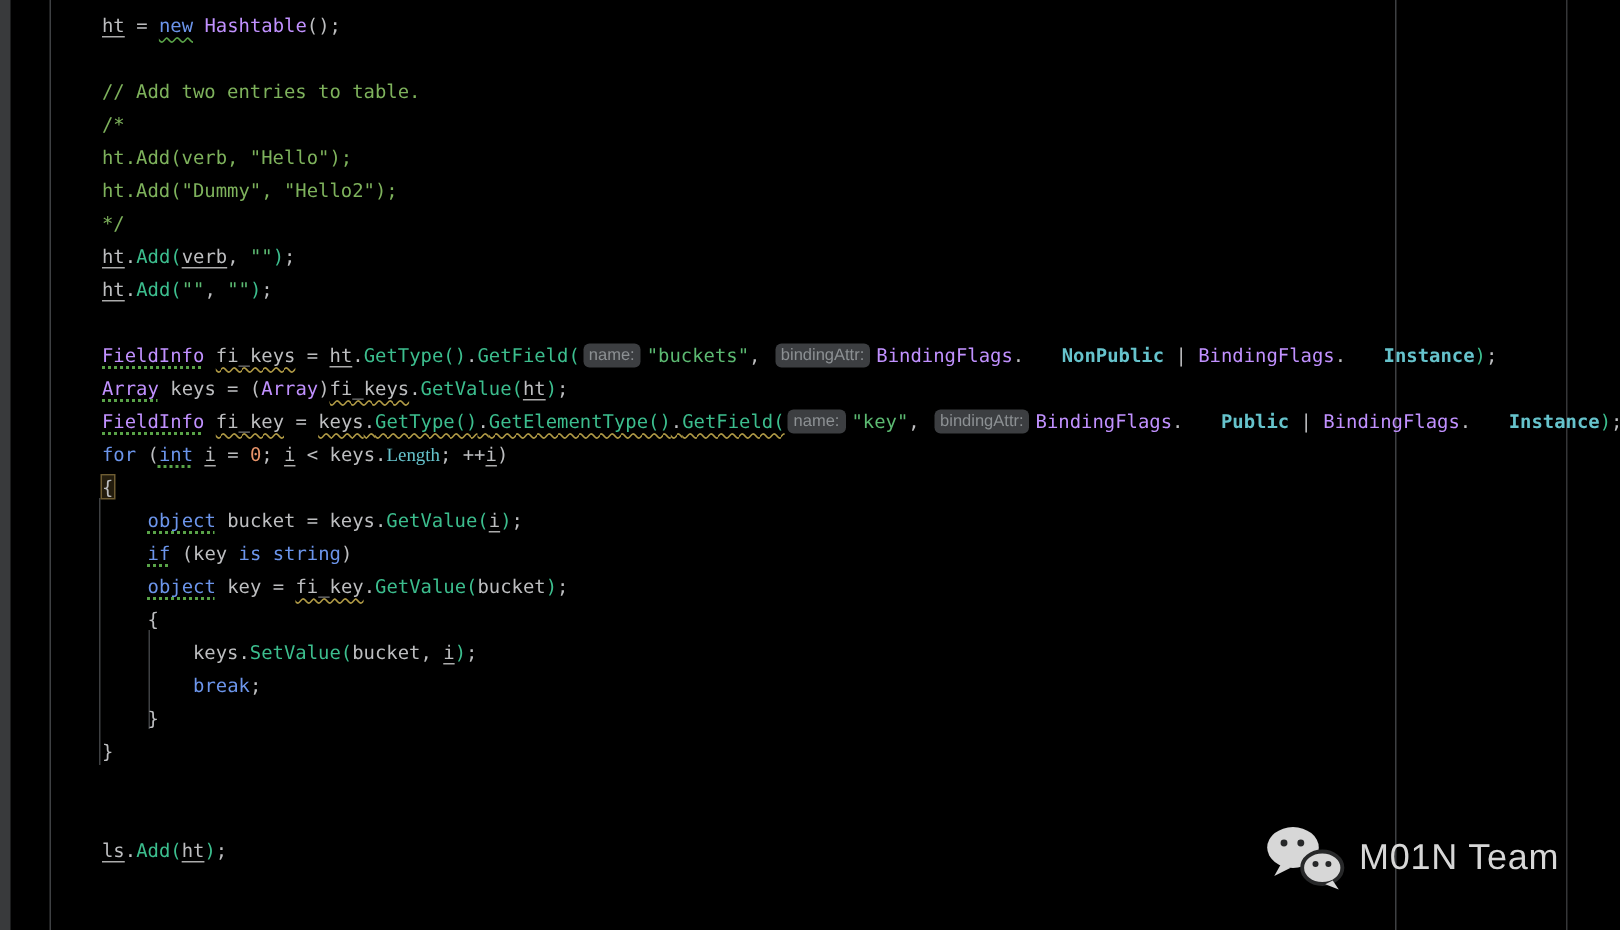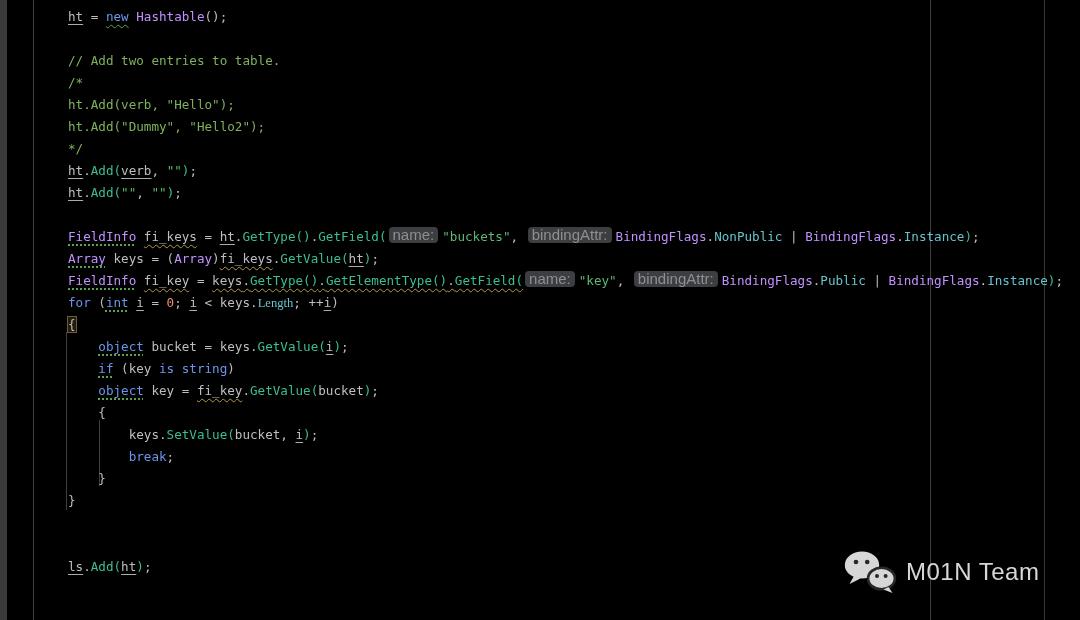--- a/index.html
+++ b/index.html
@@ -15,32 +15,32 @@
   .code { position:absolute; left:68px; top:6px; font-size:12.6px; line-height:22px; }
   .code-line { white-space:pre; height:22px; }
 
   .tk-d  { color:#BDBEC0; }
   .tk-k  { color:#6C95EB; }
   .tk-t  { color:#C191FF; }
   .tk-m  { color:#3CBE8E; }
   .tk-s  { color:#5CBA72; }
   .tk-c  { color:#7EB25C; }
   .tk-n  { color:#E8946A; }
-  .tk-e  { color:#66C3CC; font-weight:normal; }
+  .tk-e  { color:#66C3CC; font-weight:bold;margin-left:25px; }
   .tk-pr { color:#66C3CC;font-family:Liberation Serif, serif; }
 
   .tk-u   { text-decoration:underline solid #ACACAC 1px; text-underline-offset:3px; text-decoration-skip-ink:none; }
   .tk-w   { text-decoration:underline wavy #B09A45 1px; text-underline-offset:3px; text-decoration-skip-ink:none; }
   .tk-gw  { text-decoration:underline wavy #59A348 1px; text-underline-offset:3px; text-decoration-skip-ink:none; }
   .tk-dot { text-decoration:underline dotted #59A348 2px; text-underline-offset:3px; text-decoration-skip-ink:none; }
   .tk-bh  { background:rgba(115,92,42,0.30); outline:1px solid #6E5C32; }
 
   .inlay {
     display:inline-block; font-family:"Liberation Sans", sans-serif;
-    font-size:15px; line-height:14px; color:#8C9093; background:#3C3E41;
+    font-size:11px; line-height:14px; color:#8C9093; background:#3C3E41;
     border-radius:4px; padding:1px 4px; margin:0 4px 11px 2px; vertical-align:1px;
   }
 
   .watermark { position:absolute; left:843px; top:550px; display:flex; align-items:center; gap:9px; }
   .watermark-text { font-family:"Liberation Sans", sans-serif; font-size:24px; color:#D7D7D7; letter-spacing:0.5px; }
 </style>
 </head>
 <body>
 
 <div class="screen">

